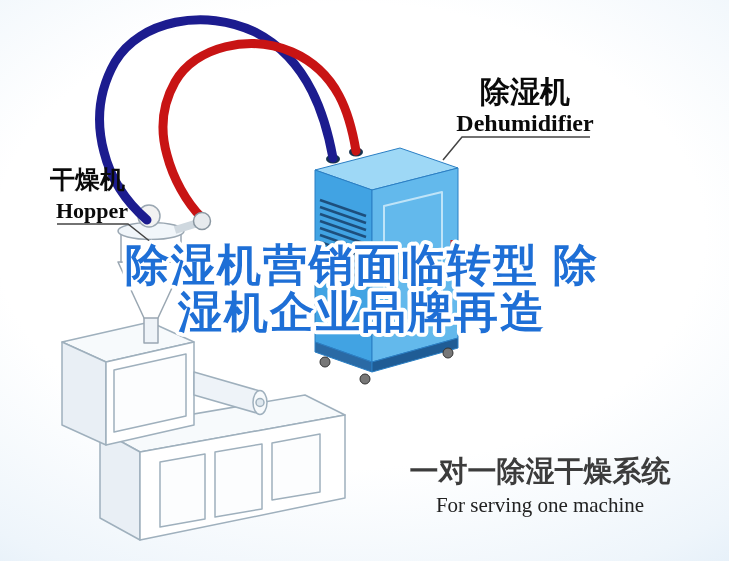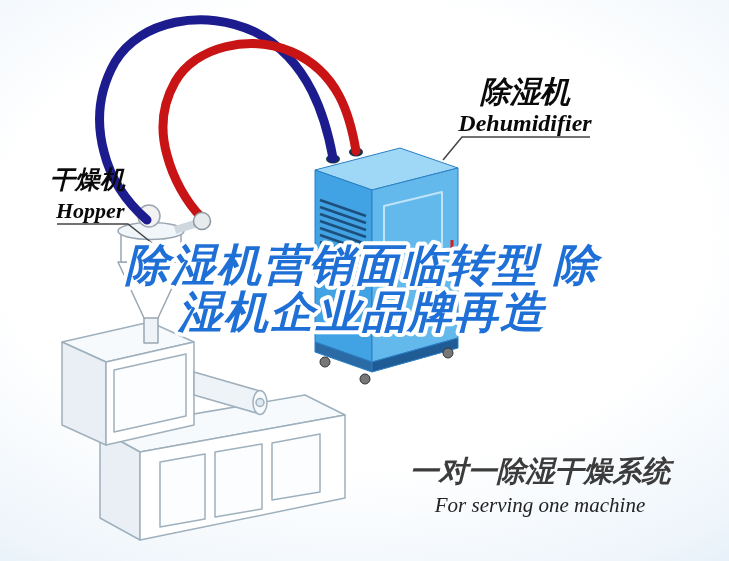--- a/index.html
+++ b/index.html
@@ -1,20 +1,19 @@
 <!DOCTYPE html>
 <html><head>
 <meta charset="utf-8">
 <style>
   html,body{margin:0;padding:0;background:#fff}
   .stage{
     position:relative;width:729px;height:561px;overflow:hidden;
     background:radial-gradient(ellipse 135% 115% at 48% 42%,
       #ffffff 36%, #eef5fb 58%, #d2e4f4 80%, #b9d5ee 100%);
-    font-style:italic;
   }
   svg{display:block;position:absolute;left:0;top:0}
   .zh{font-family:"Liberation Sans","DejaVu Sans",sans-serif;font-weight:bold}
   .en{font-family:"Liberation Serif","DejaVu Serif",serif;font-weight:bold}
   .en-reg{font-family:"Liberation Serif","DejaVu Serif",serif}
   .headline-text{
     font-family:"Liberation Sans","DejaVu Sans",sans-serif;
     font-weight:bold;letter-spacing:2px;
     paint-order:stroke;stroke:#ffffff;stroke-width:8px;stroke-linejoin:round;
   }

